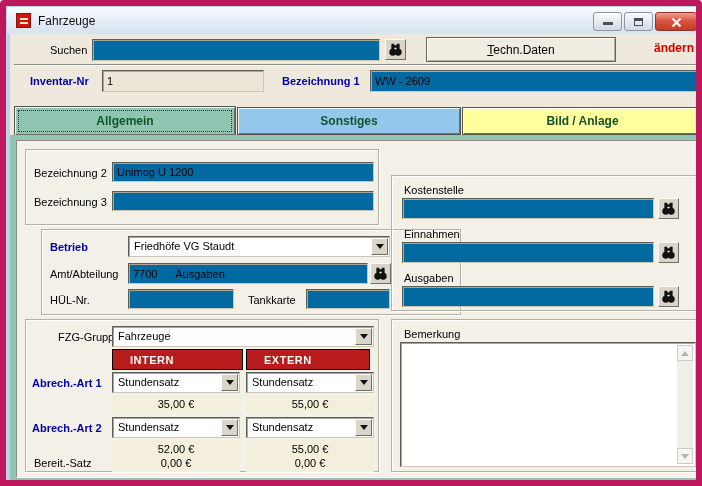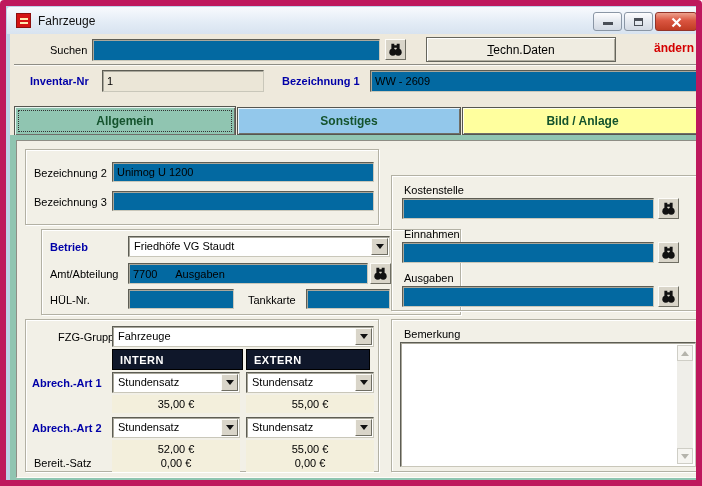--- a/index.html
+++ b/index.html
@@ -64,22 +64,22 @@
   
   .combo { position:absolute; height:21px; background:#fff; border:1px solid; cursor:pointer;
            border-color:#5d5d54 #c9c7ba #c9c7ba #5d5d54; box-shadow: inset 1px 1px 0 #a9a79b; }
   .combo-val { position:absolute; left:5px; top:3px; font-size:11px; color:#000; white-space:nowrap; }
   .combo-btn { position:absolute; right:1px; top:1px; width:17px; bottom:1px; background:#d9d5c9;
                border:1px solid; border-color:#fdfcf8 #6f6e63 #6f6e63 #fdfcf8;
                display:flex; align-items:center; justify-content:center; }
   .tri-dn { width:0; height:0; border-left:4px solid transparent; border-right:4px solid transparent;
             border-top:5px solid #111; }
 
-  .colhdr { position:absolute; height:21px; background:#0f172a; border:1px solid #000;
-            color:#fff; font-size:11px; font-weight:bold; display:flex; align-items:center; padding-left:7px;
+  .colhdr { position:absolute; height:21px; background:#b91c1c; border:1px solid #000;
+            color:#fff; font-size:11px; font-weight:bold; display:flex; align-items:center; padding-left:17px;
             letter-spacing:0.5px; }
   .cell { position:absolute; height:18px; background:#f3efdc; font-size:11px; color:#000;
           display:flex; align-items:center; justify-content:center; }
 
   
   .memo { position:absolute; left:8px; top:22px; width:296px; height:125px; background:#fff;
           border:1px solid; border-color:#5d5d54 #c9c7ba #c9c7ba #5d5d54; box-shadow: inset 1px 1px 0 #a9a79b; }
   .memo-text { position:absolute; left:6px; top:4px; right:22px; font-size:11px; line-height:14px;
                color:#000; white-space:pre-line; }
   .vscroll { position:absolute; right:2px; top:2px; width:16px; bottom:2px; background:#efeee9; }

